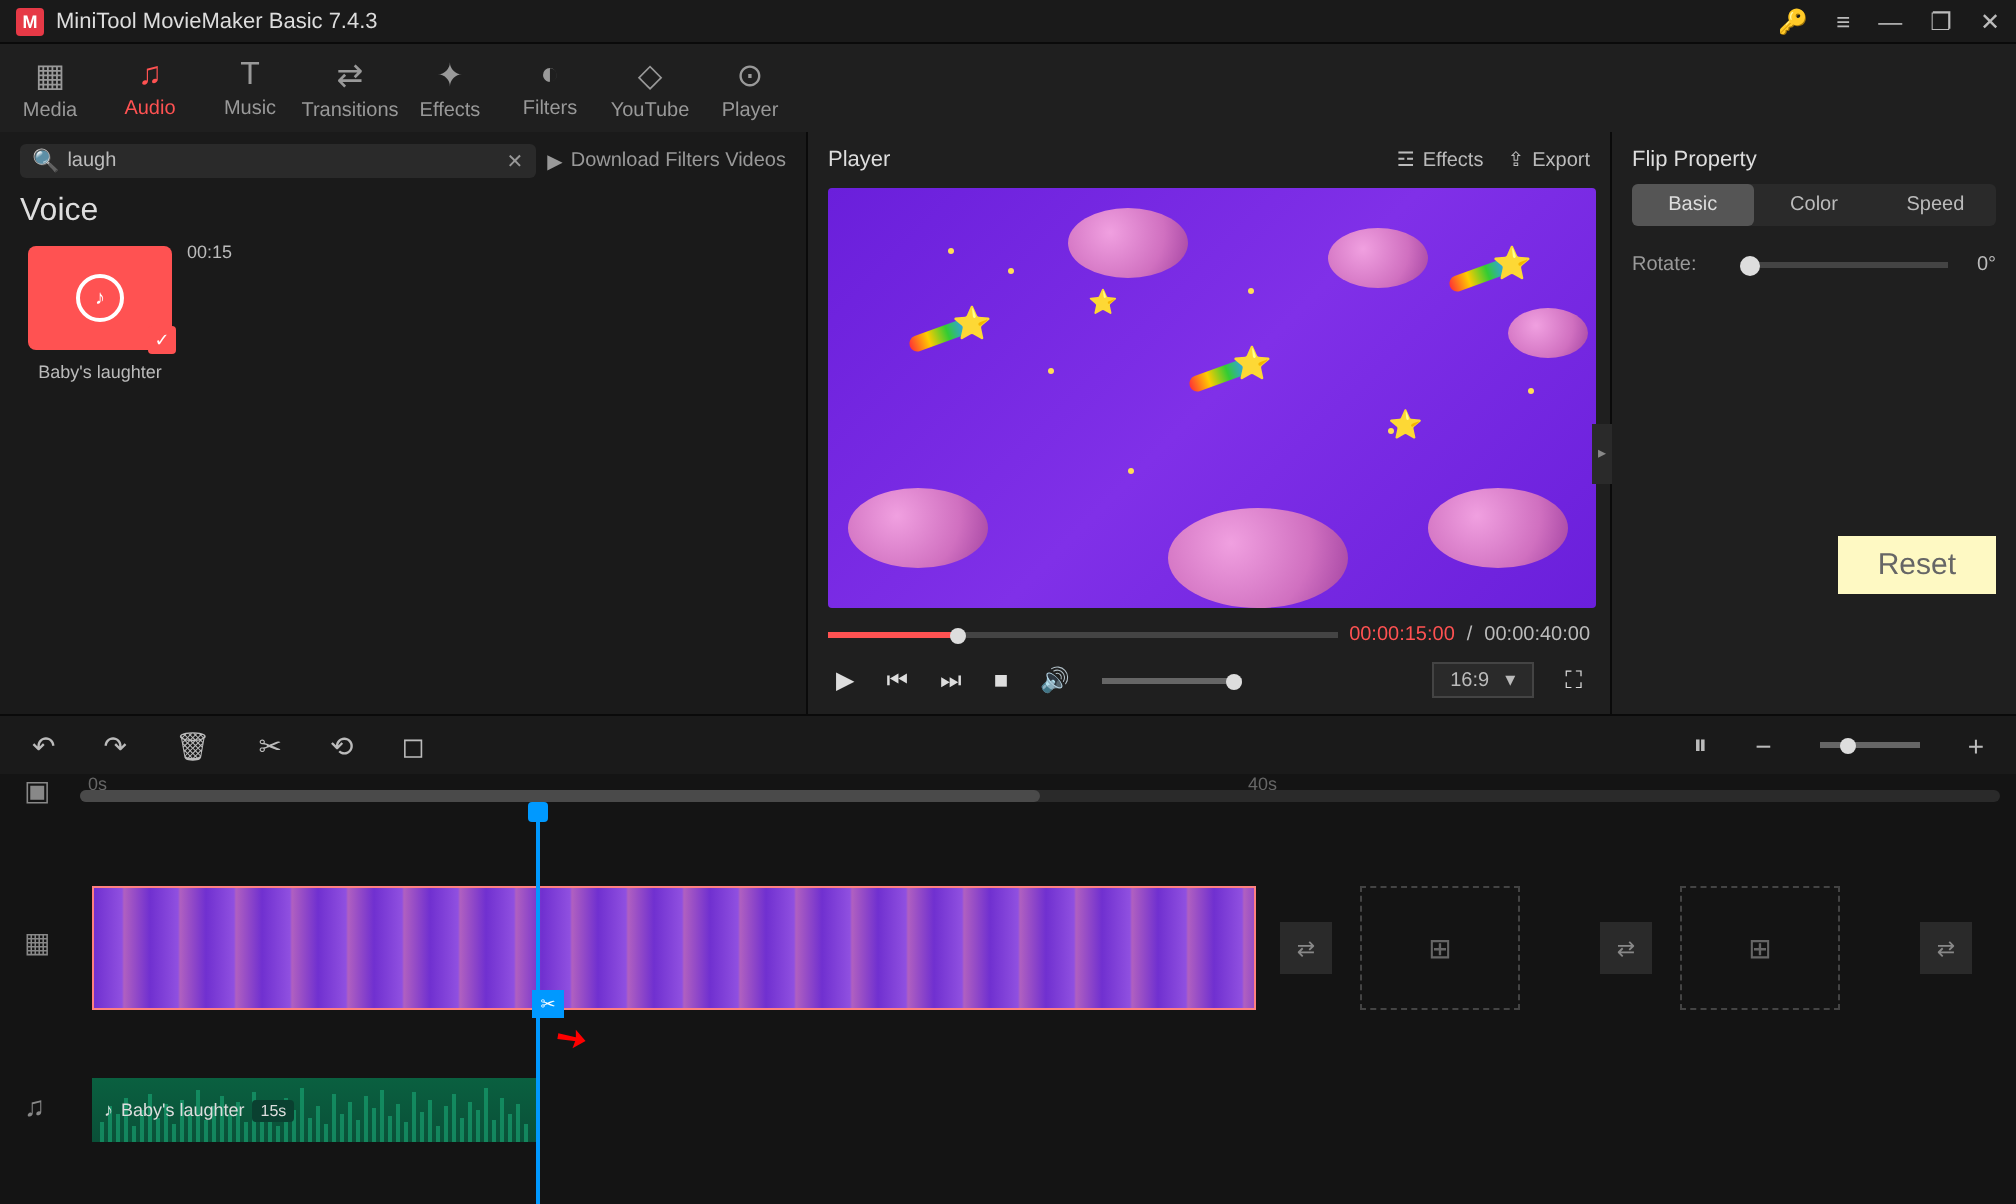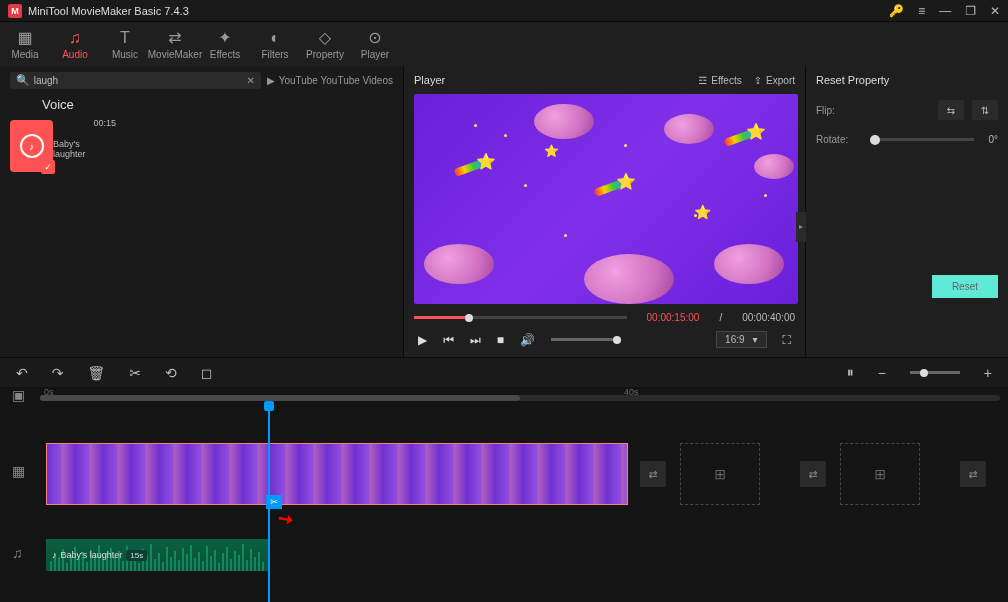--- a/index.html
+++ b/index.html
@@ -22,38 +22,38 @@
 .sidebar { width:98px; background:#141414; padding:6px 0; border-right:1px solid #0a0a0a; }
 .side-item { padding:6px 10px; color:#bbb; font-size:10px; cursor:pointer; display:flex; align-items:center; gap:4px; }
 .side-item::before { content:'▸'; font-size:8px; }
 .content { flex:1; padding:6px 10px; }
 .search-row { display:flex; align-items:center; gap:6px; margin-bottom:8px; }
 .search-box { flex:1; display:flex; align-items:center; background:#2a2a2a; border-radius:3px; padding:2px 6px; gap:4px; }
 .search-box input { background:none; border:none; color:#bbb; font-size:10px; flex:1; outline:none; }
 .search-clear { color:#999; cursor:pointer; font-size:10px; }
 .yt-link { color:#999; font-size:10px; cursor:pointer; display:flex; align-items:center; gap:4px; }
 .voice-section { margin-top:4px; }
-.voice-title { color:#ddd; font-size:13px; margin-bottom:8px;margin-left:32px; }
-.voice-item { width:80px; display:flex; flex-direction:row; align-items:center; position:relative; }
+.voice-title { color:#ddd; font-size:16px; margin-bottom:8px; }
+.voice-item { width:80px; display:flex; flex-direction:column; align-items:center; position:relative; }
 .voice-thumb { width:72px; height:52px; background:#ff5252; border-radius:4px; display:flex; align-items:center; justify-content:center; position:relative; }
 .voice-thumb-inner { width:24px; height:24px; border:2px solid #fff; border-radius:50%; display:flex; align-items:center; justify-content:center; color:#fff; font-size:10px; }
 .voice-dur { position:absolute; top:-2px; right:-26px; color:#bbb; font-size:9px; }
 .voice-check { position:absolute; bottom:-2px; right:-2px; width:14px; height:14px; background:#ff5252; border-radius:2px; color:#fff; display:flex; align-items:center; justify-content:center; font-size:9px; }
 .voice-name { color:#bbb; font-size:9px; margin-top:6px; }
 
 .player-panel { width:403px; background:#1f1f1f; padding:8px 10px; border-left:1px solid #0a0a0a; border-right:1px solid #0a0a0a; }
 .panel-head { display:flex; align-items:center; margin-bottom:8px; }
 .panel-title { color:#ddd; font-size:11px; flex:1; }
 .panel-btn { color:#bbb; font-size:10px; margin-left:12px; cursor:pointer; display:flex; align-items:center; gap:4px; }
 .preview { width:384px; height:210px; background:linear-gradient(135deg,#6a1fdb 0%,#8030e8 50%,#6a1fdb 100%); border-radius:2px; position:relative; overflow:hidden; }
 .cloud { position:absolute; border-radius:50%; background:radial-gradient(circle at 35% 35%,#f0a0e0 0%,#d070c0 60%,#a040a0 100%); }
 .star { position:absolute; font-size:16px; }
 .trail { position:absolute; width:30px; height:8px; background:linear-gradient(90deg,#ff3333,#ffcc00,#33cc33,#3399ff); border-radius:4px; }
 .dot { position:absolute; width:3px; height:3px; background:#ffdd55; border-radius:50%; }
-.progress-row { display:flex; align-items:center; gap:20px; margin-top:8px; }
+.progress-row { display:flex; align-items:center; gap:6px; margin-top:8px; }
 .progress-bar { flex:1; height:3px; background:#444; position:relative; }
 .progress-fill { position:absolute; height:100%; background:#ff5252; width:25%; }
 .progress-thumb { position:absolute; width:8px; height:8px; background:#ddd; border-radius:50%; top:-2px; left:24%; }
 .time-cur { color:#ff5252; font-size:10px; }
 .time-tot { color:#bbb; font-size:10px; }
 .controls { display:flex; align-items:center; gap:16px; margin-top:8px; padding:0 4px; }
 .ctrl { color:#ddd; cursor:pointer; font-size:12px; }
 .vol-slider { width:70px; height:3px; background:#666; position:relative; }
 .vol-thumb { position:absolute; width:8px; height:8px; background:#ddd; border-radius:50%; top:-2px; right:0; }
 .aspect { background:#2a2a2a; border:1px solid #444; padding:2px 8px; color:#bbb; font-size:10px; cursor:pointer; margin-left:auto; display:flex; align-items:center; gap:8px; }
@@ -62,21 +62,21 @@
 .props-panel { width:202px; background:#1f1f1f; padding:8px 10px; }
 .props-tabs { display:flex; background:#2a2a2a; border-radius:3px; margin-top:6px; }
 .prop-tab { flex:1; text-align:center; padding:5px 0; font-size:10px; color:#bbb; cursor:pointer; }
 .prop-tab.active { background:#555; color:#ddd; border-radius:3px; }
 .prop-row { display:flex; align-items:center; margin-top:14px; gap:8px; }
 .prop-label { color:#999; font-size:10px; width:40px; }
 .flip-btn { width:26px; height:20px; background:#2a2a2a; display:flex; align-items:center; justify-content:center; cursor:pointer; color:#bbb; font-size:10px; }
 .rot-slider { flex:1; height:3px; background:#444; position:relative; margin:0 6px; }
 .rot-thumb { position:absolute; width:10px; height:10px; background:#ddd; border-radius:50%; top:-3px; left:0; }
 .rot-val { color:#bbb; font-size:10px; }
-.reset-btn { background:#5eead4; border:none; color:#666; padding:6px 20px; font-size:10px; margin-top:130px; margin-left:auto; display:block; cursor:pointer; }
+.reset-btn { background:#fef9c3; border:none; color:#666; padding:6px 20px; font-size:15px; margin-top:130px; margin-left:auto; display:block; cursor:pointer; }
 
 .timeline-tools { background:#1a1a1a; height:30px; display:flex; align-items:center; padding:0 16px; gap:24px; border-top:1px solid #0a0a0a; }
 .tl-tool { color:#bbb; cursor:pointer; font-size:14px; }
 .tl-spacer { flex:1; }
 .zoom-slider { width:50px; height:3px; background:#666; position:relative; }
 .zoom-thumb { position:absolute; width:8px; height:8px; background:#ddd; border-radius:50%; top:-2px; left:20%; }
 .arrow1 { position:absolute; left:148px; top:383px; color:#ff0000; font-size:18px; transform:rotate(-35deg); pointer-events:none; font-weight:bold; }
 
 .timeline { background:#141414; height:215px; position:relative; overflow:hidden; }
 .tl-ruler { height:16px; background:#141414; display:flex; padding-left:44px; position:relative; }
@@ -121,53 +121,53 @@
   <div class="tab active">
       <span class="ticon">♫</span>
       <span class="tlabel">Audio</span>
     </div>
   <div class="tab">
       <span class="ticon">T</span>
       <span class="tlabel">Music</span>
     </div>
   <div class="tab">
       <span class="ticon">⇄</span>
-      <span class="tlabel">MovieMaker</span>
+      <span class="tlabel">Transitions</span>
     </div>
   <div class="tab">
       <span class="ticon">✦</span>
       <span class="tlabel">Effects</span>
     </div>
   <div class="tab">
       <span class="ticon">◐</span>
       <span class="tlabel">Filters</span>
     </div>
   <div class="tab">
       <span class="ticon">◇</span>
-      <span class="tlabel">Property</span>
+      <span class="tlabel">YouTube</span>
     </div>
   <div class="tab">
       <span class="ticon">⊙</span>
       <span class="tlabel">Player</span>
     </div>
 </div>
 
 <div class="main">
 
   <div class="left-panel">
     <div class="content">
       <div class="search-row">
         <div class="search-box">
           <span>🔍</span>
           <input value="laugh" style="">
           <span class="search-clear">✕</span>
         </div>
         <div class="yt-link">
             <span>▶</span>
-            <span>YouTube YouTube Videos</span>
+            <span>Download Filters Videos</span>
           </div>
       </div>
       <div class="voice-section">
         <div class="voice-title">Voice</div>
         <div class="voice-item">
           <div class="voice-dur">00:15</div>
           <div class="voice-thumb">
             <div class="voice-thumb-inner">♪</div>
             <div class="voice-check">✓</div>
           </div>
@@ -234,26 +234,25 @@
       <div class="aspect">
           <span>16:9</span>
           <span>▾</span>
         </div>
       <span class="ctrl">⛶</span>
     </div>
     <div class="expand-panel">▸</div>
   </div>
 
   <div class="props-panel">
-    <div class="panel-title">Reset Property</div>
-    <div class="prop-row">
-      <div class="prop-label">Flip:</div>
-      <div style="flex:1"></div>
-      <div class="flip-btn">⇆</div>
-      <div class="flip-btn">⇅</div>
+    <div class="panel-title">Flip Property</div>
+    <div class="props-tabs">
+      <div class="prop-tab active">Basic</div>
+      <div class="prop-tab">Color</div>
+      <div class="prop-tab">Speed</div>
     </div>
     <div class="prop-row">
       <div class="prop-label">Rotate:</div>
       <div class="rot-slider">
           <div class="rot-thumb"></div>
         </div>
       <div class="rot-val">0°</div>
     </div>
     <button class="reset-btn">Reset</button>
   </div>

